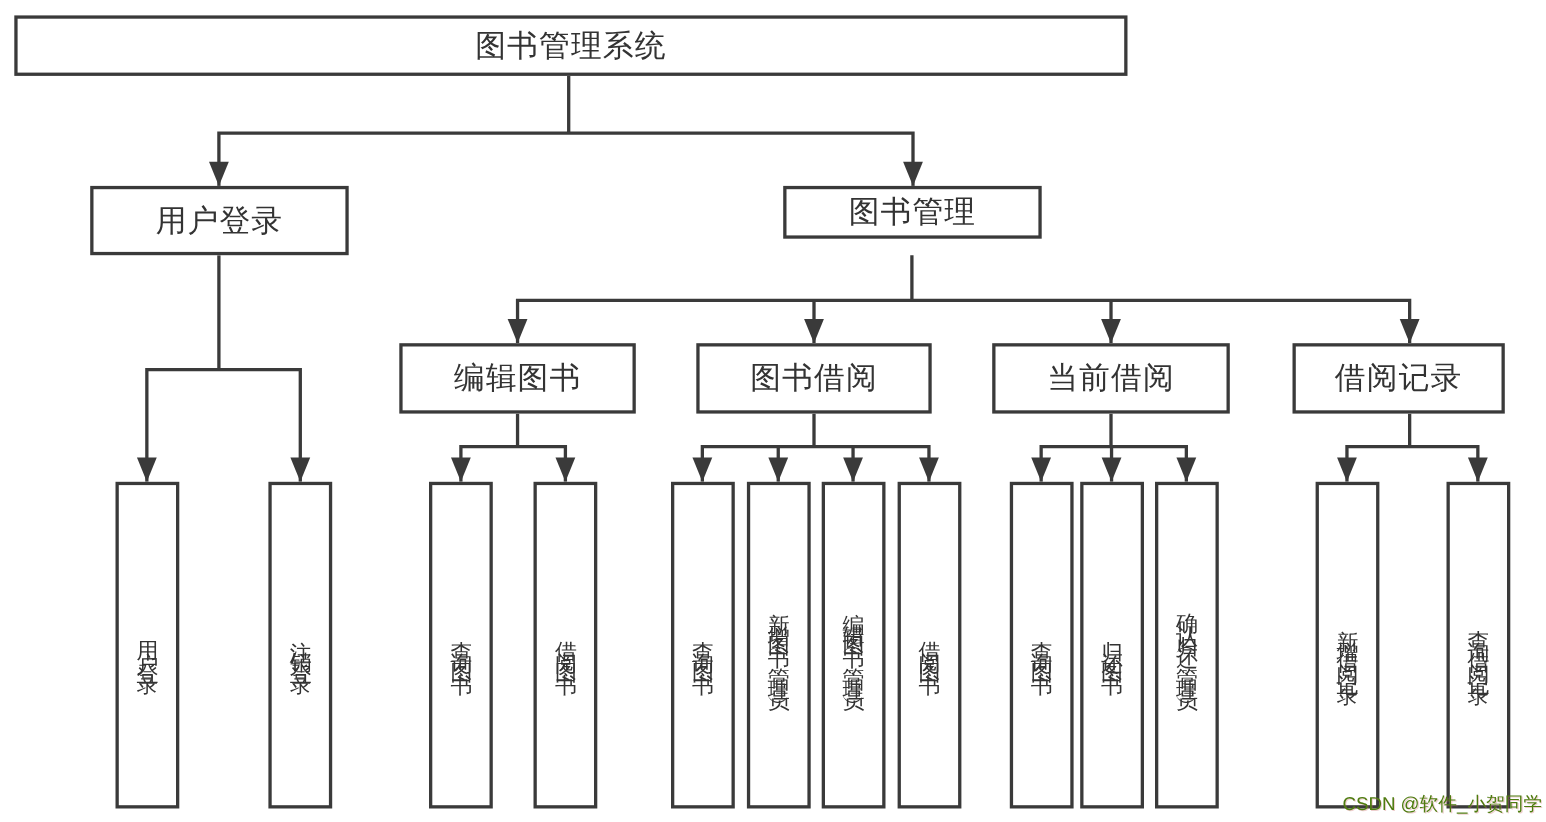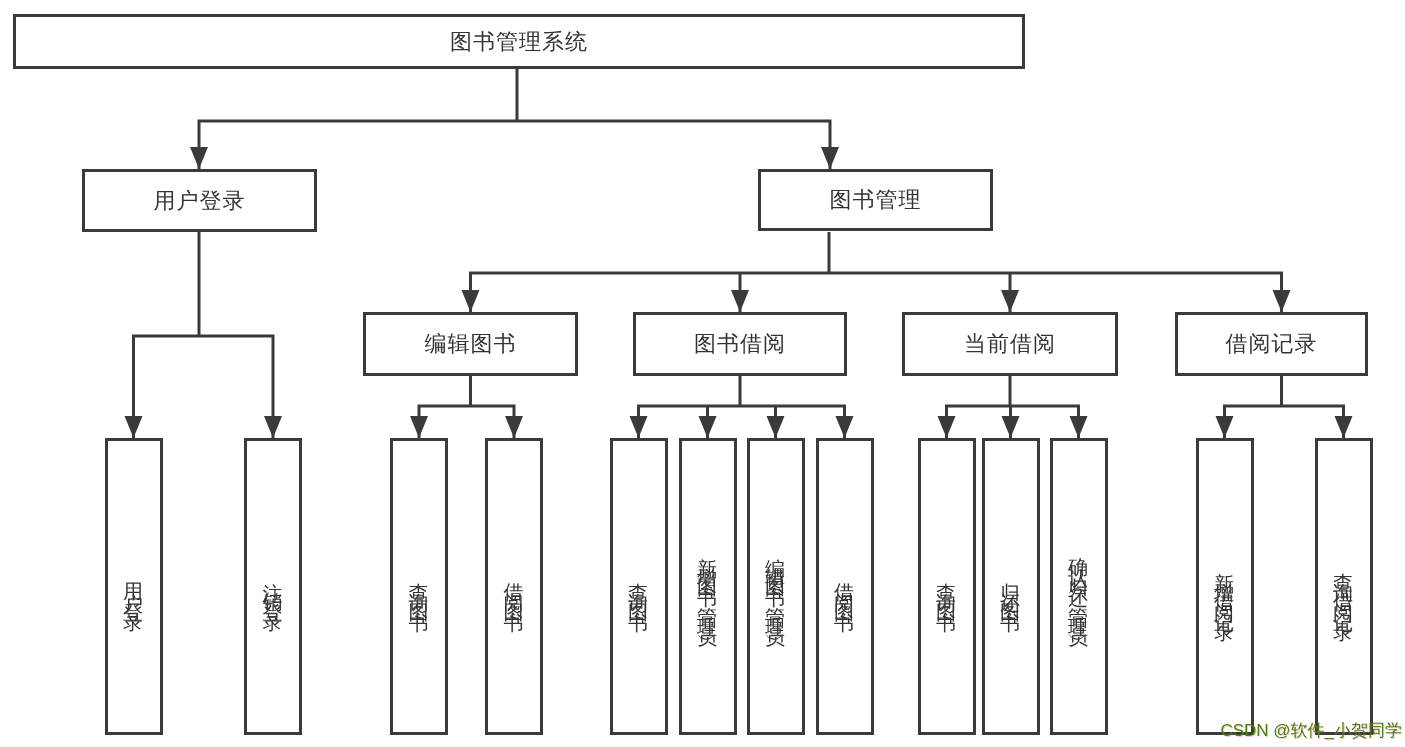--- a/index.html
+++ b/index.html
@@ -26,27 +26,27 @@
   .box {
     position: absolute;
     box-sizing: border-box;
     border: 3px solid #3a3a3a;
     background: #ffffff;
     display: flex;
     align-items: center;
     justify-content: center;
   }
   .hlabel {
-    font-size: 22px;
+    font-size: 28px;
     letter-spacing: 1px;
     white-space: nowrap;
   }
   .root   { left: 13px;  top: 14px;  width: 1012px; height: 55px; }
   .lv2a   { left: 82px;  top: 169px; width: 235px;  height: 63px; }
-  .lv2b   { left: 712px; top: 169px; width: 235px;  height: 62px; margin-left: 46px; }
+  .lv2b   { left: 712px; top: 169px; width: 235px;  height: 48px; }
   .lv3    { top: 312px; height: 64px; }
   .lv3a   { left: 363px;  width: 215px; }
   .lv3b   { left: 633px;  width: 214px; }
   .lv3c   { left: 902px;  width: 216px; }
   .lv3d   { left: 1175px; width: 193px; }
   .leaf   { top: 438px; height: 297px; width: 58px; }
   .vtext {
     writing-mode: vertical-rl;
     text-orientation: mixed;
     font-size: 20px;

